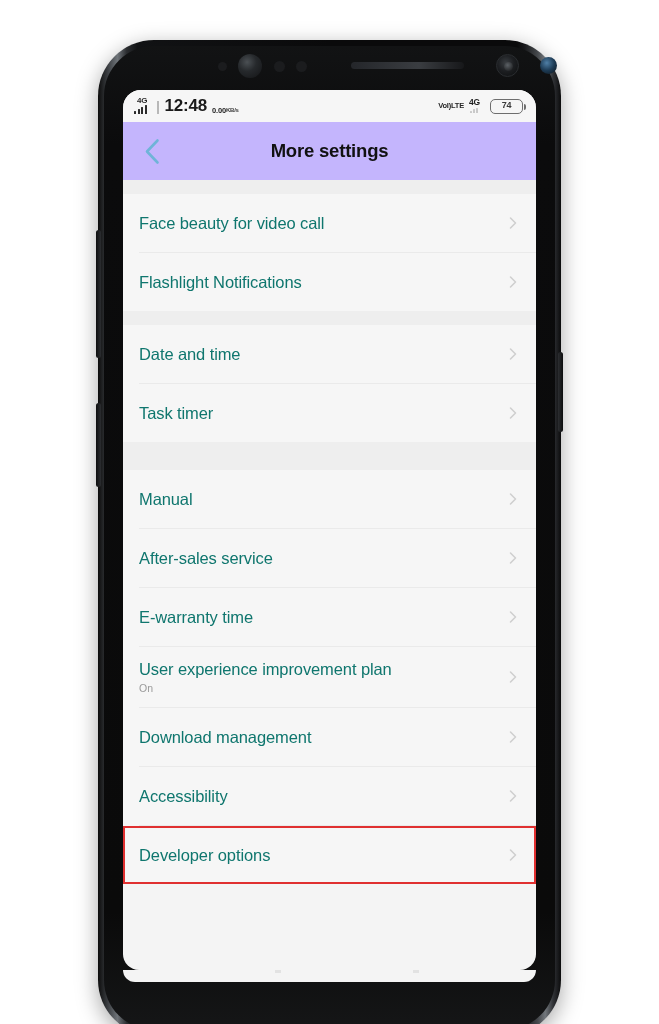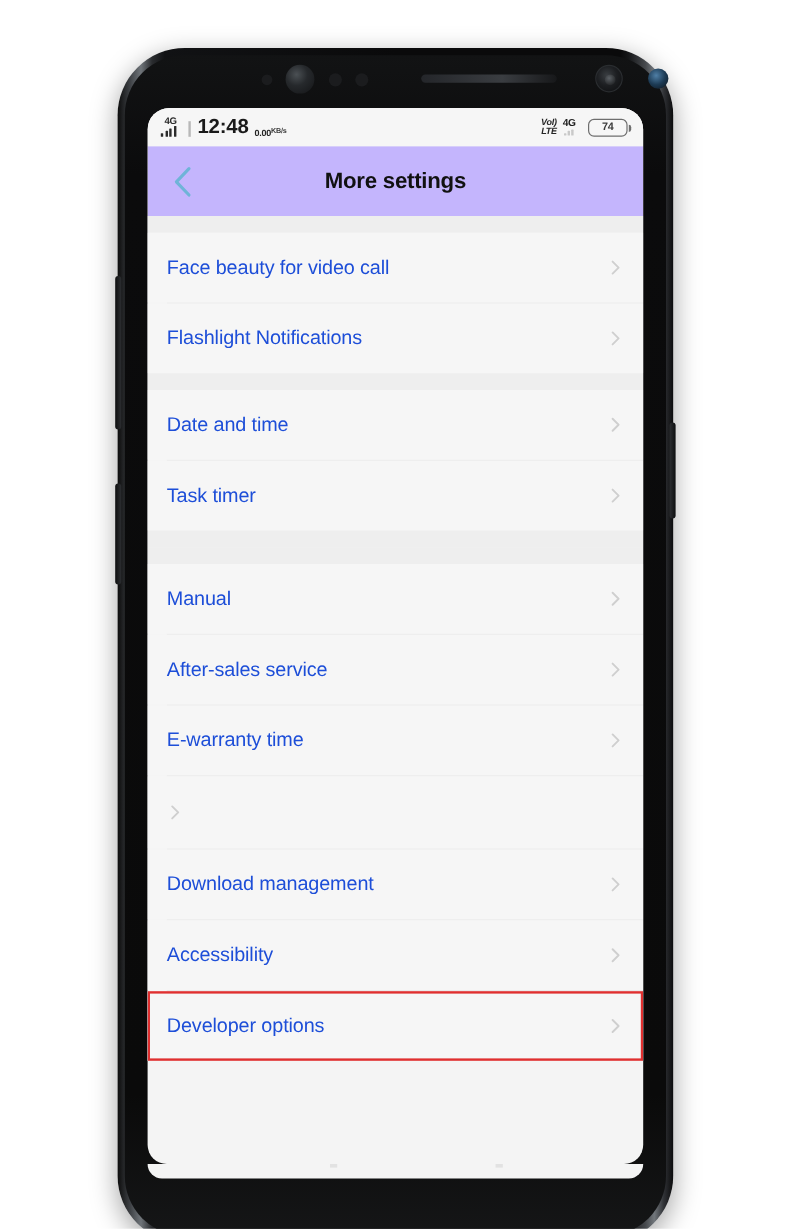--- a/index.html
+++ b/index.html
@@ -77,22 +77,22 @@
   .bars i:nth-child(3){ height:7px; }
   .bars i:nth-child(4){ height:9px; }
   .dot-sep{ width:1.6px; height:13px; background:#b8b8b8; margin:0 1px 1px 1px; }
   .clock{ font-size:17px; font-weight:bold; color:#1a1a1a; letter-spacing:-.2px; line-height:18px; }
   .netspd{ display:flex; align-items:flex-start; line-height:1;
     margin-bottom:1px; }
   .netspd .v{ font-size:7.5px; font-weight:bold; color:#242424; letter-spacing:-.2px; }
   .netspd .u{ font-size:6px; font-weight:bold; color:#3a3a3a; letter-spacing:-.2px; }
 
   .sb-right{ display:flex; align-items:center; gap:5px; }
-  .volte{ display:flex; flex-direction:column; align-items:center; line-height:8.5px;
-    font-size:7.5px; font-weight:bold; color:#262626; letter-spacing:-.2px;font-style:italic; }
+  .volte{ display:flex; flex-direction:row; align-items:center; line-height:8.5px;
+    font-size:7.5px; font-weight:bold; color:#262626; letter-spacing:-.2px; }
   .net4g{ position:relative; width:16px; height:16px; }
   .net4g .g4b{ position:absolute; left:0; top:0; font-size:8.5px; font-weight:bold;
     color:#1e1e1e; letter-spacing:-.3px; line-height:9px; }
   .net4g .bars2{ position:absolute; bottom:1px; left:1px; display:flex; align-items:flex-end; gap:1.2px; }
   .net4g .bars2 i{ display:block; width:2px; background:#c9c9c9; border-radius:.5px; }
   .net4g .bars2 i:nth-child(1){ height:2.5px; }
   .net4g .bars2 i:nth-child(2){ height:4px; }
   .net4g .bars2 i:nth-child(3){ height:5.5px; }
   .battery{ position:relative; width:33px; height:15px; border:1.4px solid #6e6e6e;
     border-radius:5px; display:flex; align-items:flex-start; justify-content:center; }
@@ -115,21 +115,21 @@
   
   .list{ background:#f4f4f4; }
   .gap{ height:14px; background:#eeeeee; }
   .group{ background:#f6f6f6; }
 
   .row{
     position:relative; display:flex; align-items:center; justify-content:space-between;
     padding:0 16px 0 16px; min-height:58px; cursor:pointer; background:#f6f6f6;
   }
   .row .labels{ display:flex; flex-direction:column; justify-content:center; }
-  .row .title{ font-size:16.5px; color:#1d4ed8; letter-spacing:-.1px; line-height:21px; }
+  .row .title{ font-size:16.5px; color:#0f766e; letter-spacing:-.1px; line-height:21px; }
   .row .sub{ font-size:10.5px; color:#9a9a9a; line-height:14px; margin-top:1px; }
   .row.has-sub{ min-height:60px; padding-top:7px; padding-bottom:7px; }
   .chev{ width:14px; height:14px; flex:0 0 auto; }
   .divider{ height:1px; background:#eaeaea; margin-left:16px; }
 
   .row.highlight{ }
   .hl-box{
     position:absolute; left:0; top:0; right:0; bottom:0;
     border:2px solid #e03030; pointer-events:none;
   }
@@ -280,20 +280,24 @@
             <div class="labels">
               <span class="title">E-warranty time</span>
             </div>
             <svg class="chev" viewBox="0 0 14 14">
               <polyline points="4.5,2 9.5,7 4.5,12" fill="none" stroke="#cfcfcf" stroke-width="1.6" stroke-linecap="round" stroke-linejoin="round"></polyline>
             </svg>
           </div>
           <div class="divider"></div>
 
           <div class="row has-sub">
+            <div class="labels">
+              <span class="title">User experience improvement plan</span>
+              <span class="sub">On</span>
+            </div>
             <svg class="chev" viewBox="0 0 14 14">
               <polyline points="4.5,2 9.5,7 4.5,12" fill="none" stroke="#cfcfcf" stroke-width="1.6" stroke-linecap="round" stroke-linejoin="round"></polyline>
             </svg>
           </div>
           <div class="divider"></div>
 
           <div class="row">
             <div class="labels">
               <span class="title">Download management</span>
             </div>

